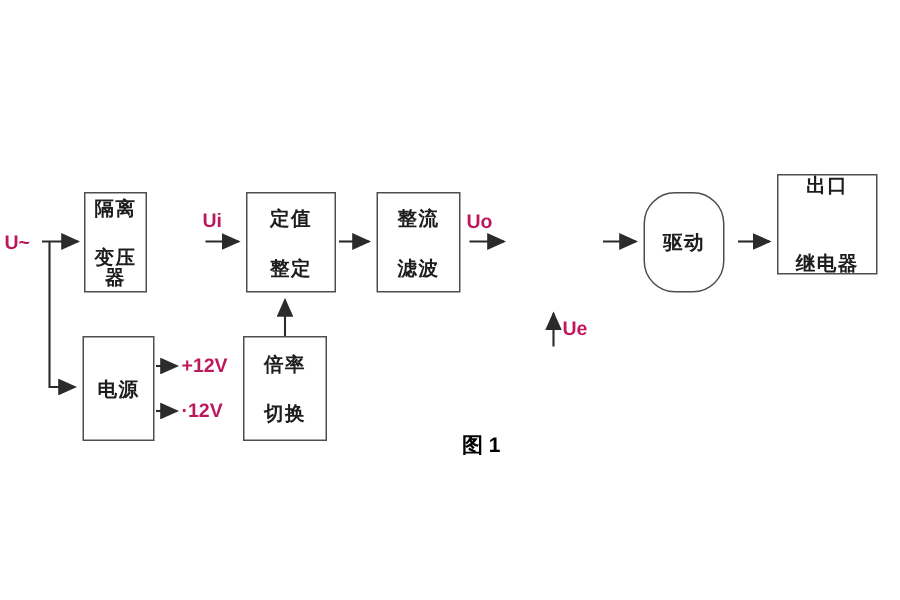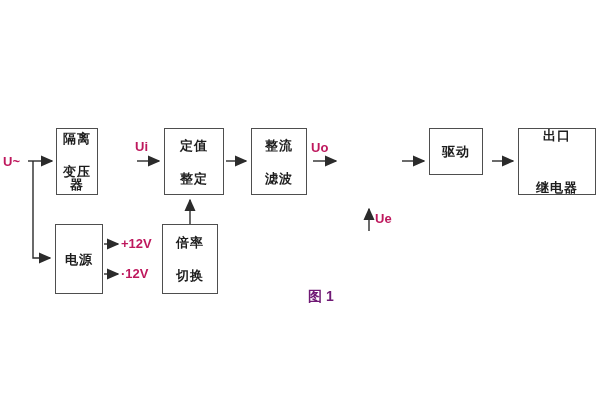--- a/index.html
+++ b/index.html
@@ -16,21 +16,21 @@
     color:#1d1d1d; font-size:13px; font-weight:600; letter-spacing:1px;
     text-align:center;
   }
   .box .ln { line-height:13px; }
   .box.two .ln + .ln { margin-top:20px; }
   .lbl {
     position:absolute; color:#be185d; font-size:13px; font-weight:bold;
     line-height:13px; white-space:nowrap;
   }
   .caption {
-    position:absolute; color:#701a75; font-size:14px; font-weight:600;
+    position:absolute; color:#000000; font-size:14px; font-weight:600;
     line-height:15px; white-space:nowrap;padding-left:29px;
   }
 </style>
 </head>
 <body>
 
 <div class="stage">
 
   <svg class="wires" viewBox="0 0 600 400" xmlns="http://www.w3.org/2000/svg">
     <defs>
@@ -60,25 +60,25 @@
     <span class="ln">定值</span>
     <span class="ln">整定</span>
   </div>
 
   <div class="box two" style="left:251px; top:128px; width:56px; height:67px;">
     <span class="ln">整流</span>
     <span class="ln">滤波</span>
   </div>
 
 
-  <div class="box" style="left:429px; top:128px; width:54px; height:47px;">
+  <div class="box" style="left:429px; top:128px; width:54px; height:67px;border-radius:21px;">
     <span class="ln">驱动</span>
   </div>
 
-  <div class="box two" style="left:518px; top:128px; width:78px; height:67px;gap:19px;">
+  <div class="box two" style="left:518px; top:116px; width:67px; height:67px;gap:19px;">
     <span class="ln">出口</span>
     <span class="ln">继电器</span>
   </div>
 
   <div class="box" style="left:55px; top:224px; width:48px; height:70px;">
     <span class="ln">电源</span>
   </div>
 
   <div class="box two" style="left:162px; top:224px; width:56px; height:70px;">
     <span class="ln">倍率</span>

